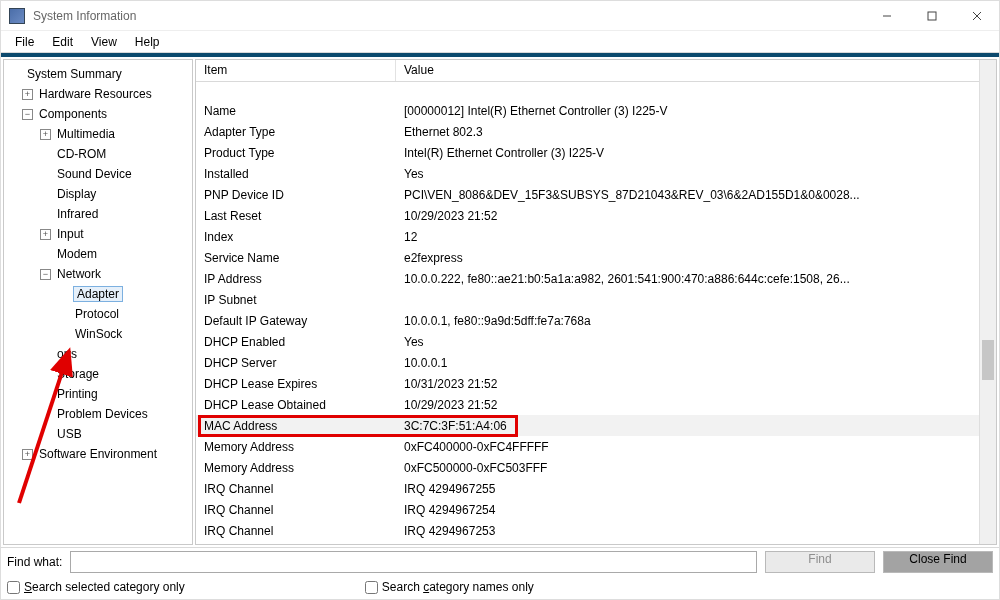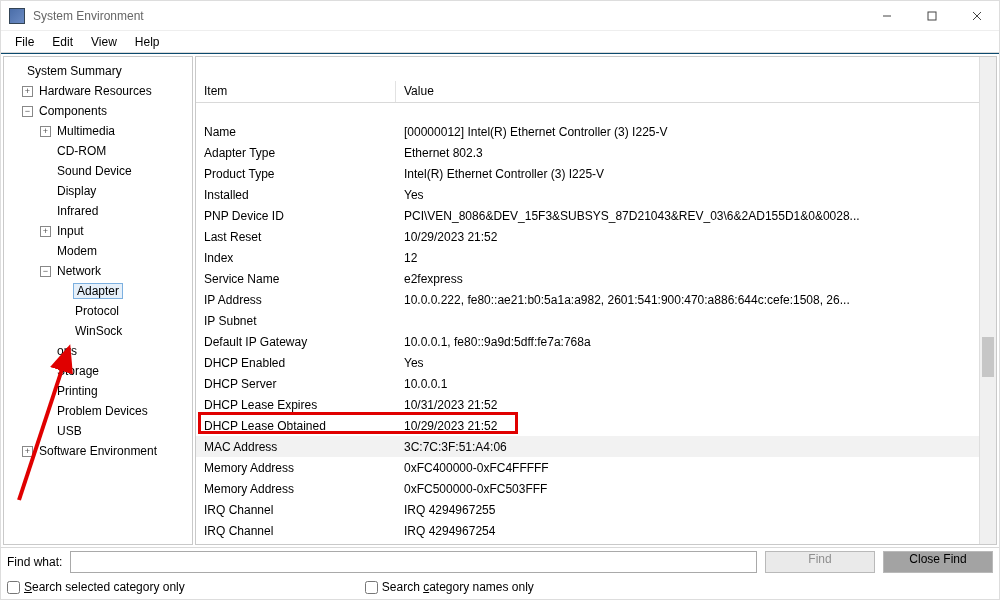--- a/index.html
+++ b/index.html
@@ -7,36 +7,36 @@
   .window { width: 1000px; height: 600px; display: flex; flex-direction: column; border: 1px solid #ddd; }
   .titlebar { height: 30px; display: flex; align-items: center; padding: 0 0 0 8px; border-bottom: 1px solid #eee; }
   .titlebar .app-icon { width: 16px; height: 16px; background: linear-gradient(135deg,#4b6ea9,#6b8bc3); border:1px solid #345; margin-right: 8px; }
   .titlebar .title { flex: 0 0 auto; color: #666; font-size: 12px; }
   .titlebar .spacer { flex: 1; }
   .winbtns { display: flex; height: 100%; }
   .winbtn { width: 45px; display: flex; align-items: center; justify-content: center; color: #444; }
   .winbtn svg { width: 10px; height: 10px; }
   .menubar { height: 22px; display: flex; align-items: center; padding: 0 6px; gap: 2px; border-bottom: 1px solid #d9d9d9; }
   .menubar .mitem { padding: 2px 8px; }
-  .content { flex: 1; display: flex; border-top: 1px solid #0c4a6e; overflow: hidden; }
+  .content { flex: 1; display: flex; border-top: 4px solid #0c4a6e; overflow: hidden; }
   .tree { width: 190px; border: 1px solid #c9c9c9; margin: 2px 1px 2px 2px; padding: 4px 0; overflow: hidden; position: relative; background: #fff; }
   .tree ul { list-style: none; }
   .tree li { white-space: nowrap; }
   .row { display: flex; align-items: center; height: 20px; }
   .exp { width: 11px; height: 11px; border: 1px solid #888; display: inline-flex; align-items: center; justify-content: center; font-size: 9px; line-height: 1; margin-right: 4px; color: #555; background: #fff; }
   .exp.none { border: none; }
   .lvl0 { padding-left: 6px; }
   .lvl1 { padding-left: 18px; }
   .lvl2 { padding-left: 36px; }
   .lvl3 { padding-left: 54px; }
   .row.sel .lbl { background: #e6f0fa; border: 1px solid #7cb0e0; padding: 0 3px; }
   .row .lbl { padding: 0 2px; }
   .details { flex: 1; display: flex; border: 1px solid #c9c9c9; margin: 2px 2px 2px 1px; overflow: hidden; }
   .details-inner { flex: 1; display: flex; flex-direction: column; overflow: hidden; }
-  .dhead { display: flex; height: 22px; border-bottom: 1px solid #d9d9d9; background: #fff; margin-top: 24px; }
+  .dhead { display: flex; height: 22px; border-bottom: 1px solid #d9d9d9; background: #fff; }
   .dhead .col1 { width: 200px; padding: 3px 8px; border-right: 1px solid #e2e2e2; }
   .dhead .col2 { flex: 1; padding: 3px 8px; }
   .dbody { flex: 1; overflow: hidden; padding-top: 18px; }
   .drow { display: flex; height: 21px; align-items: center; }
   .drow.highlight { background: #f2f2f2; }
   .drow .c1 { width: 200px; padding: 0 8px; overflow: hidden; text-overflow: ellipsis; white-space: nowrap; }
   .drow .c2 { flex: 1; padding: 0 8px; overflow: hidden; text-overflow: ellipsis; white-space: nowrap; }
   .vscroll { width: 17px; background: #f0f0f0; border-left: 1px solid #dedede; position: relative; }
   .vscroll .thumb { position: absolute; left: 2px; right: 2px; top: 280px; height: 40px; background: #c6c6c6; }
   .redbox { position: absolute; border: 3px solid #e00000; pointer-events: none; z-index: 5; }
@@ -50,21 +50,21 @@
   .chk input { width: 13px; height: 13px; }
   .chk .ul { text-decoration: underline; }
   .arrow-overlay { position: absolute; left: 5px; top: 283px; pointer-events: none; z-index: 4; }
 </style>
 </head>
 <body>
 
 <div class="window">
   <div class="titlebar">
     <div class="app-icon"></div>
-    <div class="title">System Environment</div>
+    <div class="title">System Information</div>
     <div class="spacer"></div>
     <div class="winbtns">
       <div class="winbtn">
           <svg viewBox="0 0 10 10">
             <line x1="1" y1="5" x2="9" y2="5" stroke="#444" stroke-width="1"></line>
           </svg>
         </div>
       <div class="winbtn">
           <svg viewBox="0 0 10 10">
             <rect x="1" y="1" width="8" height="8" fill="none" stroke="#444" stroke-width="1"></rect>

